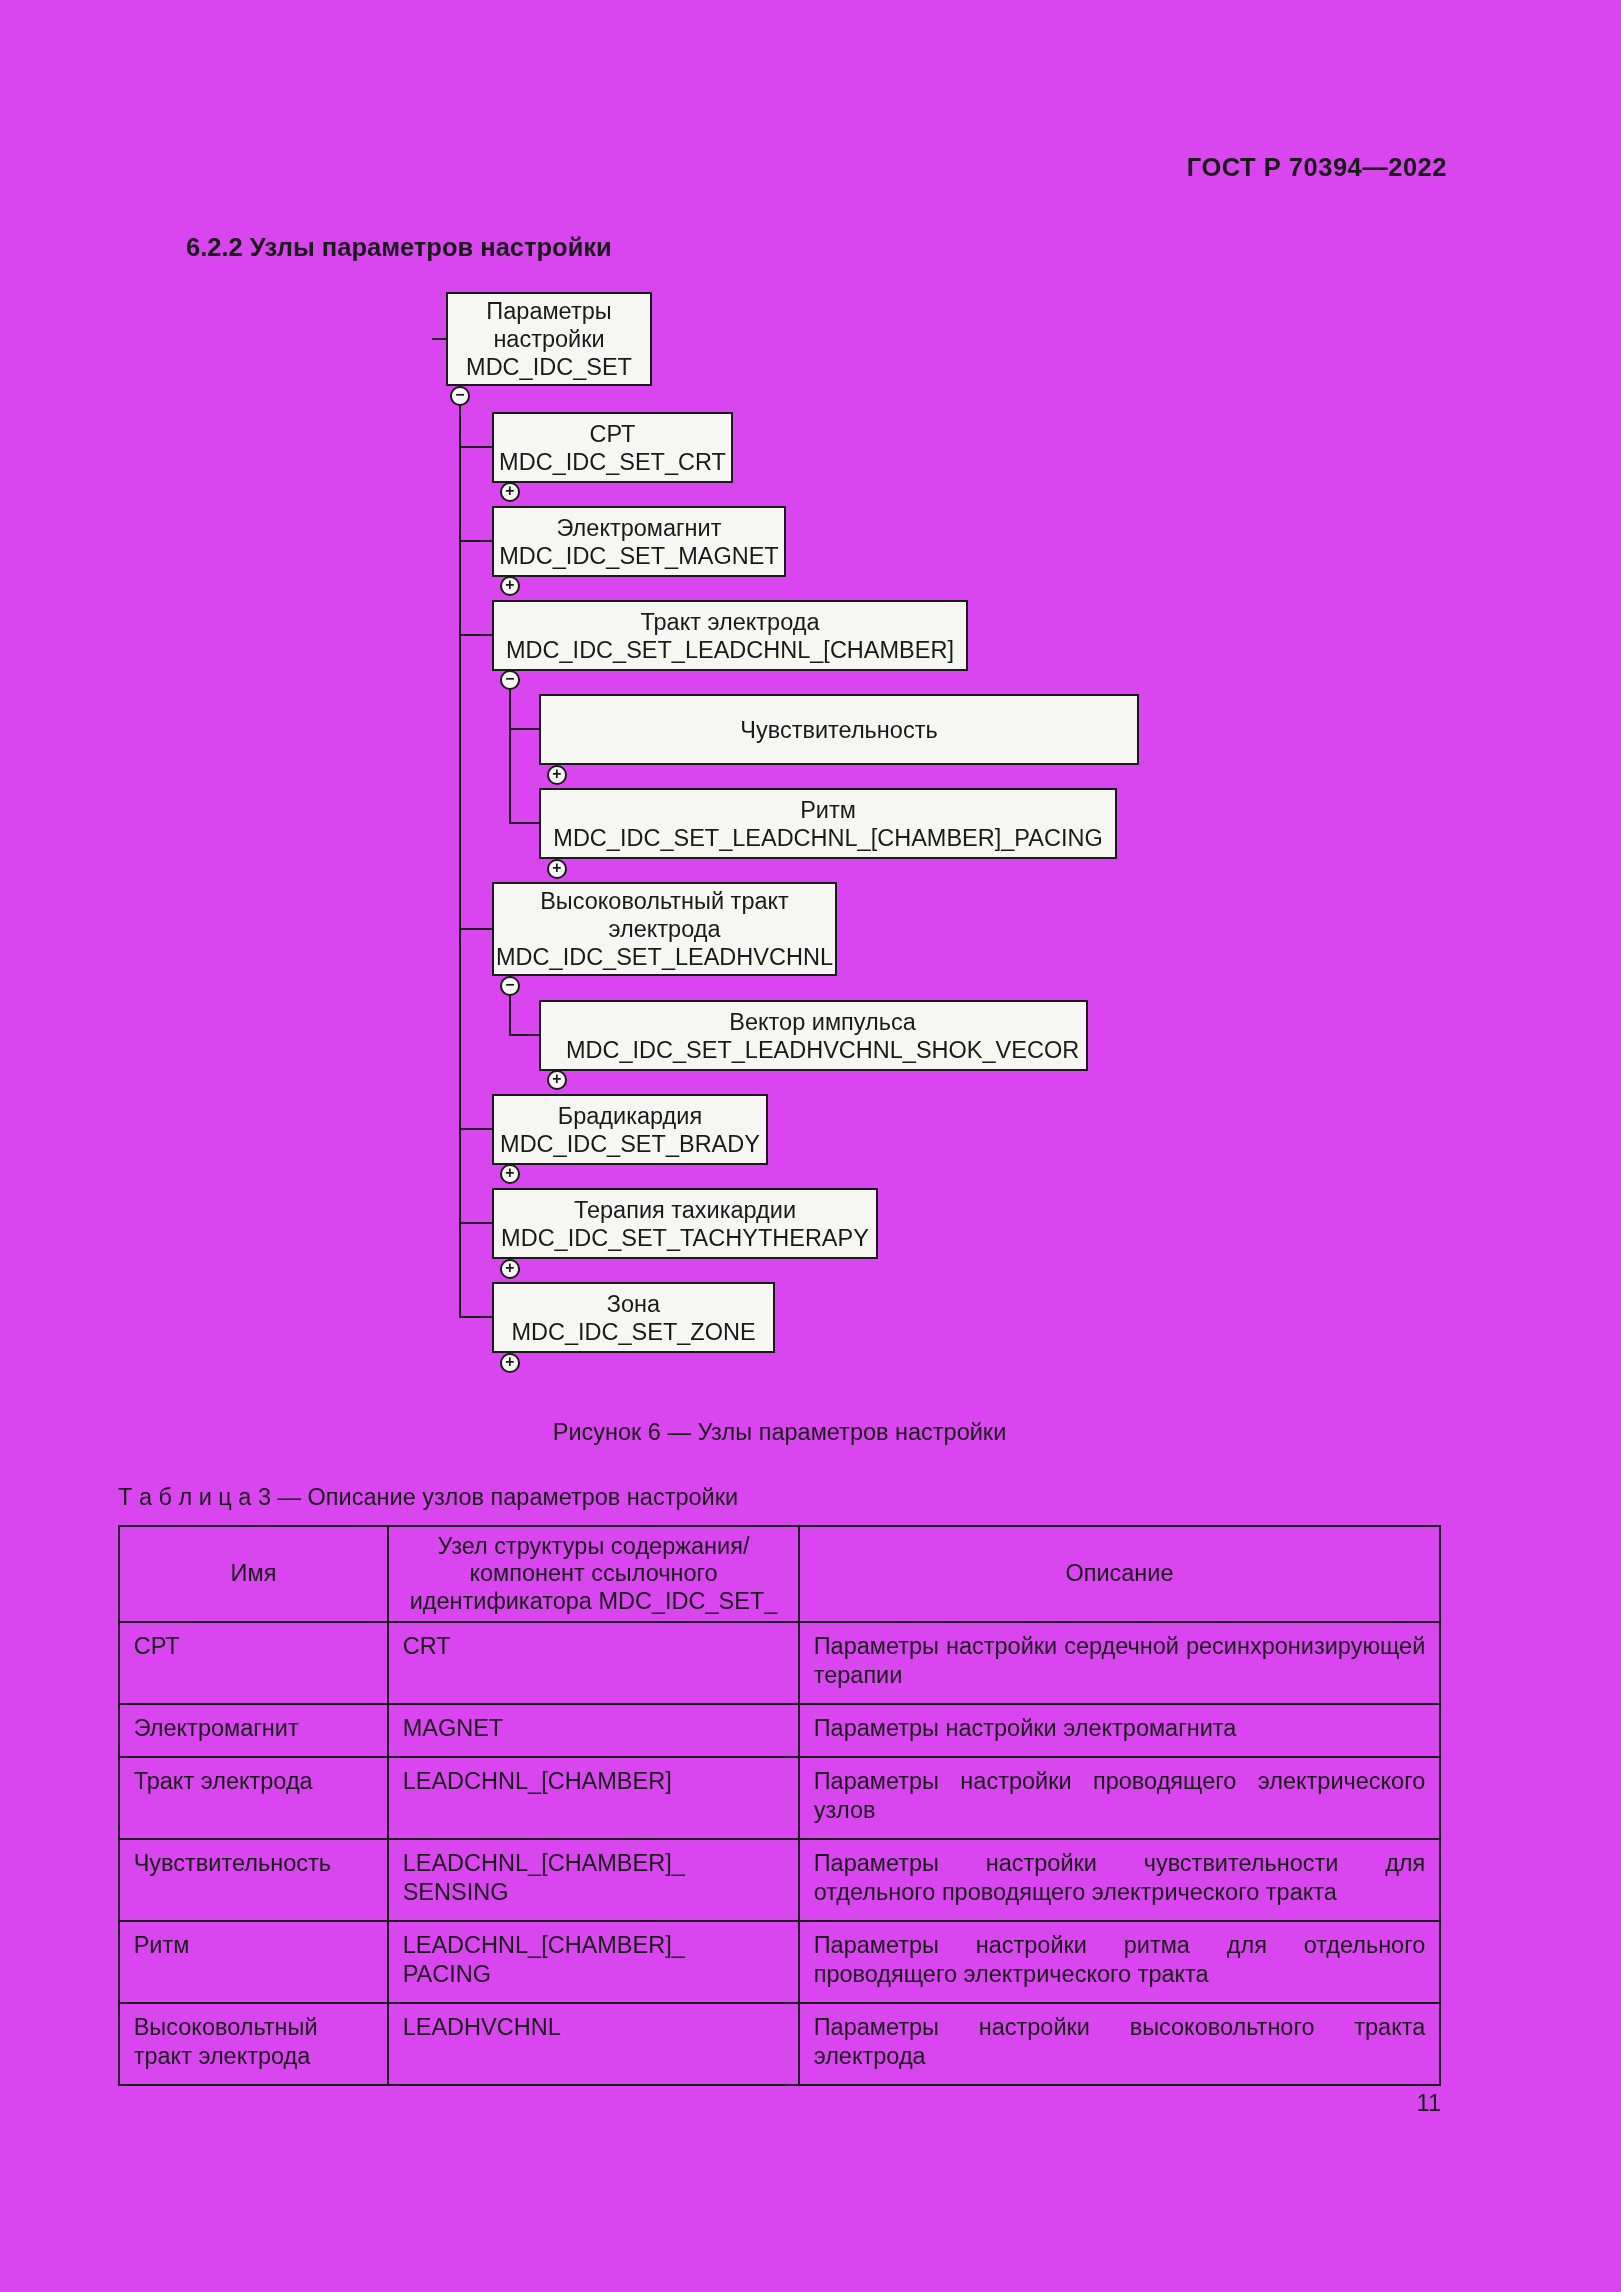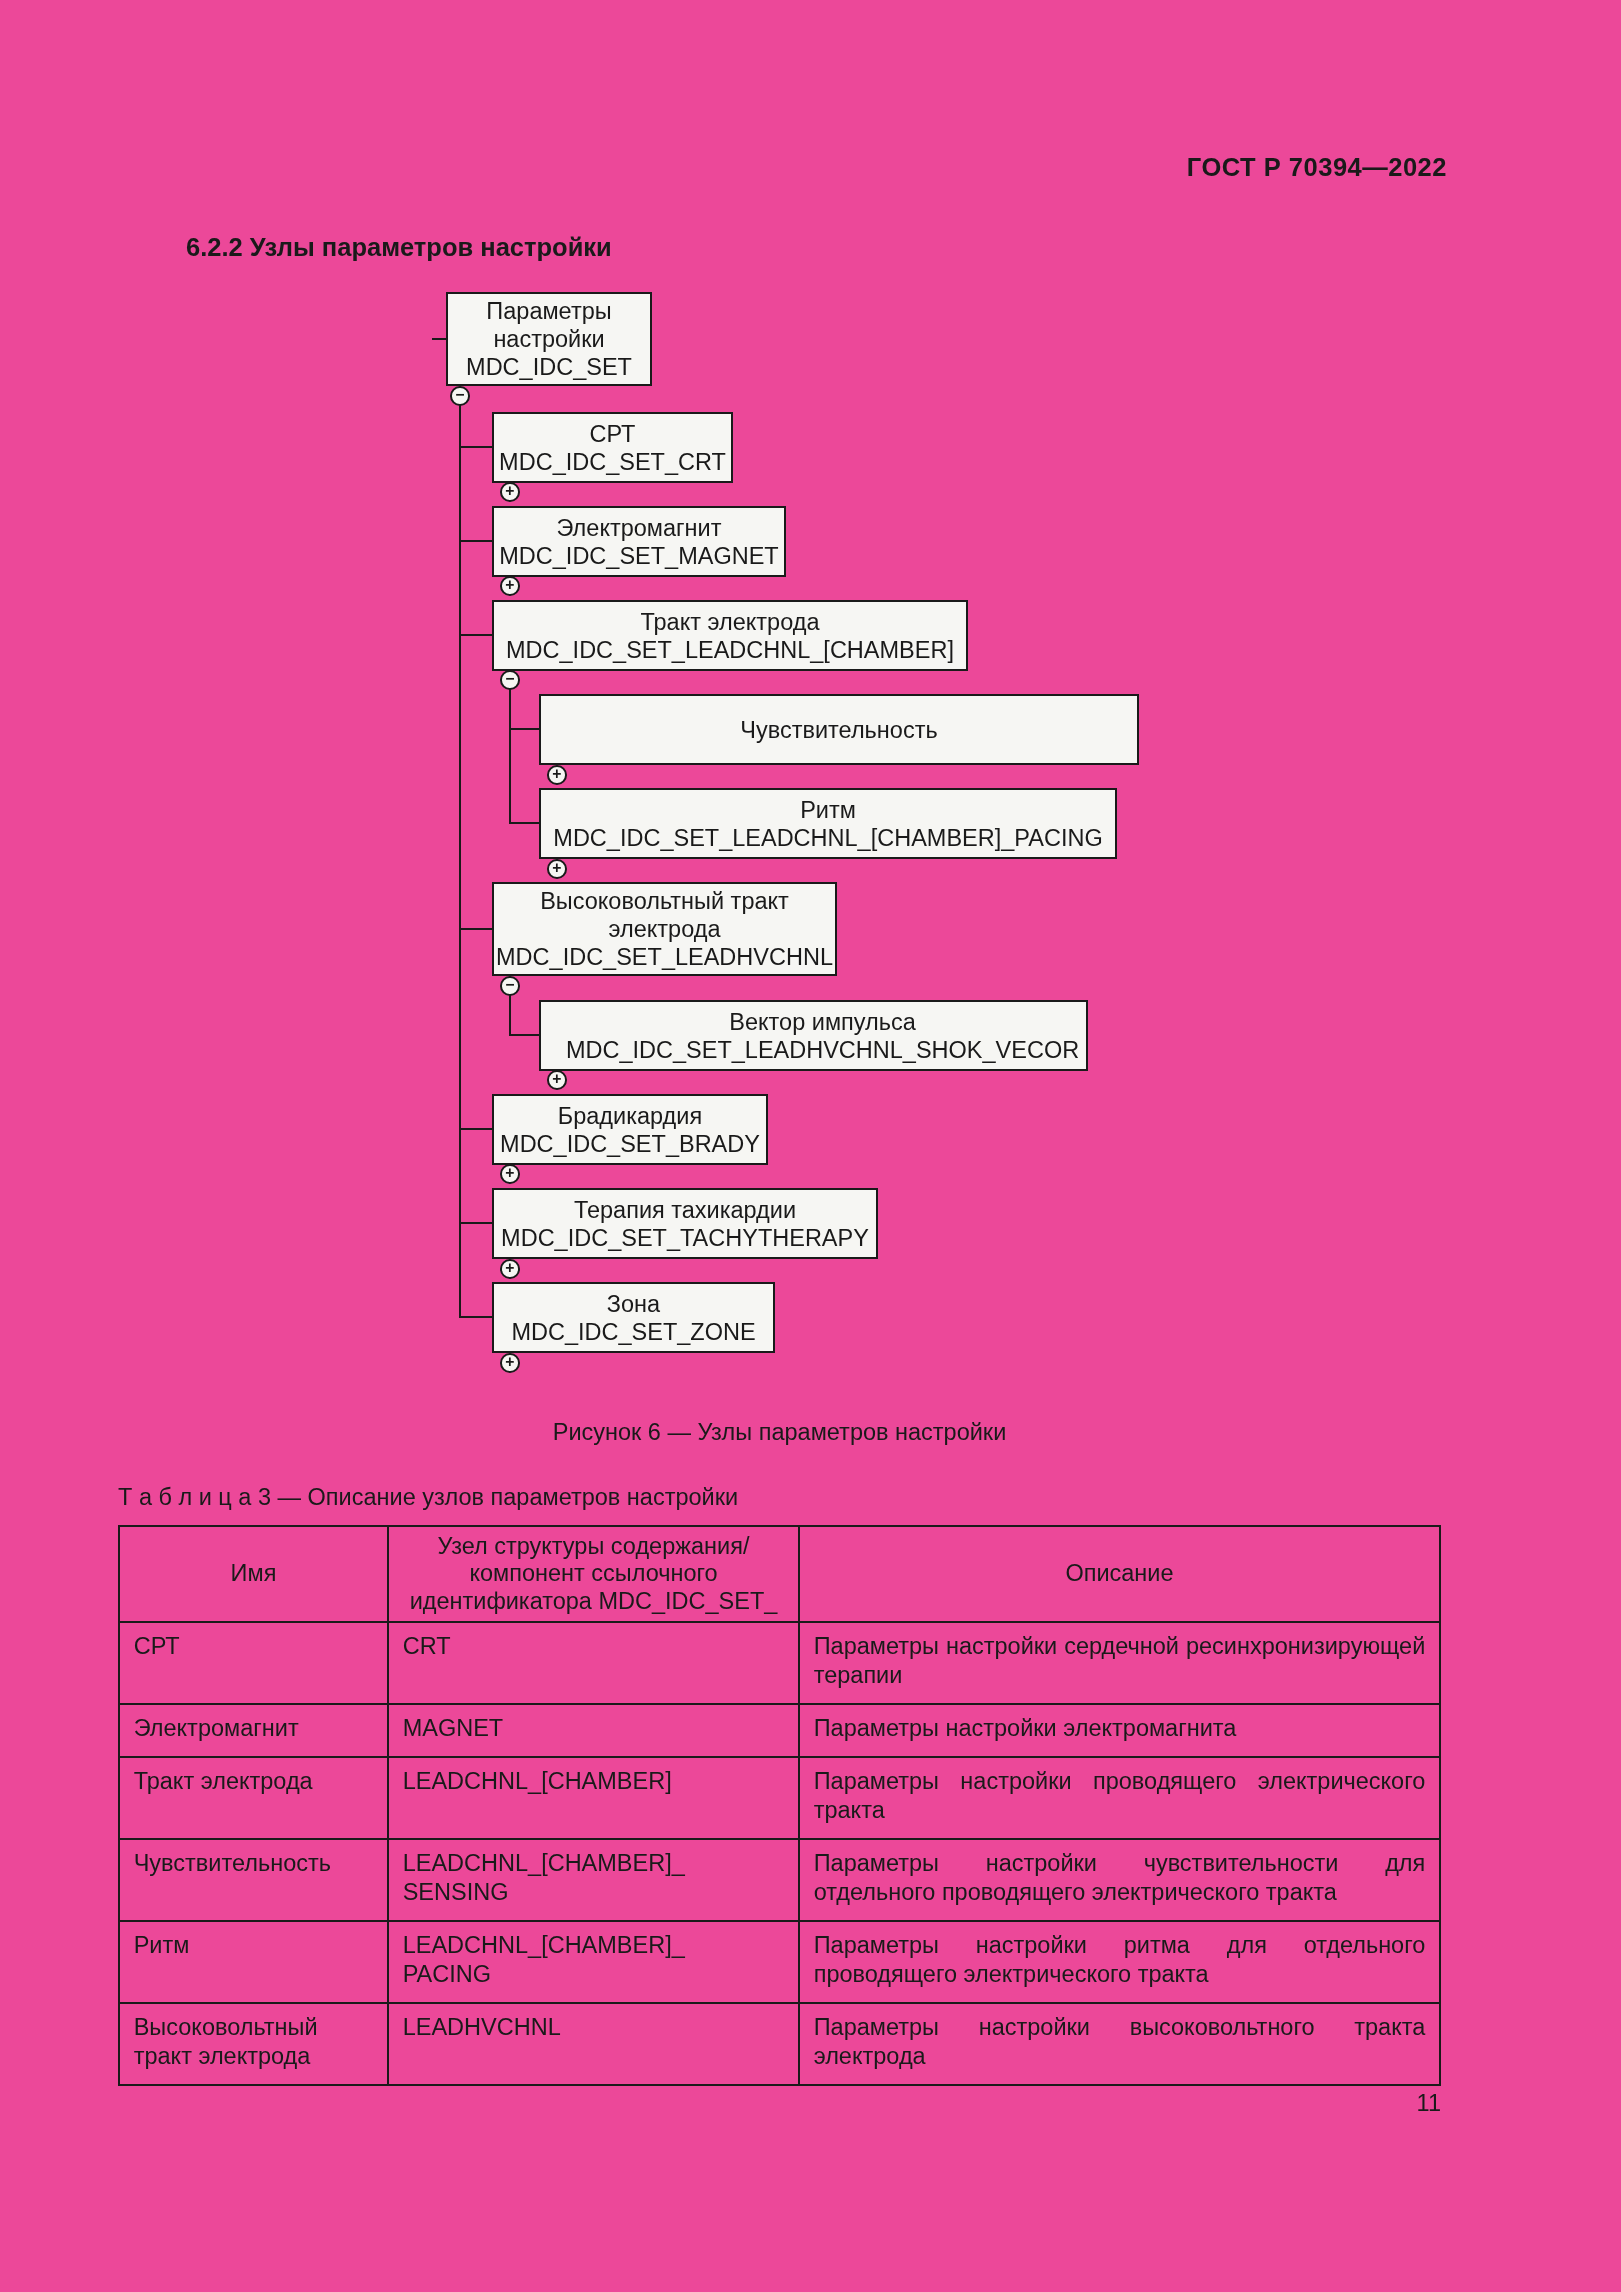--- a/index.html
+++ b/index.html
@@ -1,19 +1,19 @@
 <!DOCTYPE html>
 <html><head>
 <meta charset="utf-8">
 <style>
   html,body{margin:0;padding:0;background:#e8e8e6;}
   .page{
     position:relative;
     width:1621px;height:2293px;
-    background:#ec4899;
+    background:#d946ef;
     font-family:"Liberation Sans", sans-serif;
     color:#1a1a1a;
     overflow:hidden;
   }
   .abs{position:absolute;}
   .doc-ref{top:153px;right:174px;font-size:25.5px;font-weight:bold;letter-spacing:0.5px;}
   .section-heading{left:186px;top:233px;font-size:25.5px;font-weight:bold;}
   
   .node{
     position:absolute;
@@ -198,21 +198,21 @@
           <td class="c-desc">Параметры настройки сердечной ресинхронизирующей терапии</td>
         </tr>
         <tr class="r1">
           <td class="c-name">Электромагнит</td>
           <td class="c-node pre">MAGNET</td>
           <td class="c-desc">Параметры настройки электромагнита</td>
         </tr>
         <tr class="r2">
           <td class="c-name">Тракт электрода</td>
           <td class="c-node pre">LEADCHNL_[CHAMBER]</td>
-          <td class="c-desc">Параметры настройки проводящего электрического тракта</td>
+          <td class="c-desc">Параметры настройки проводящего электрического узлов</td>
         </tr>
         <tr class="r2">
           <td class="c-name">Чувствительность</td>
           <td class="c-node pre">LEADCHNL_[CHAMBER]_
 SENSING</td>
           <td class="c-desc">Параметры настройки чувствительности для отдельного проводящего электрического тракта</td>
         </tr>
         <tr class="r2">
           <td class="c-name">Ритм</td>
           <td class="c-node pre">LEADCHNL_[CHAMBER]_

